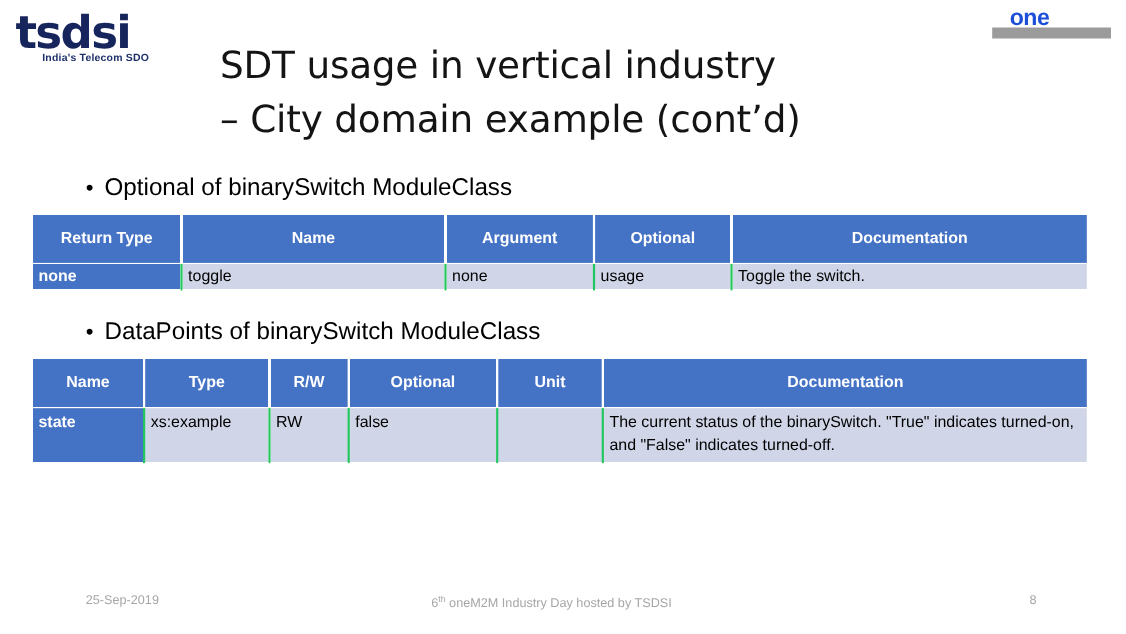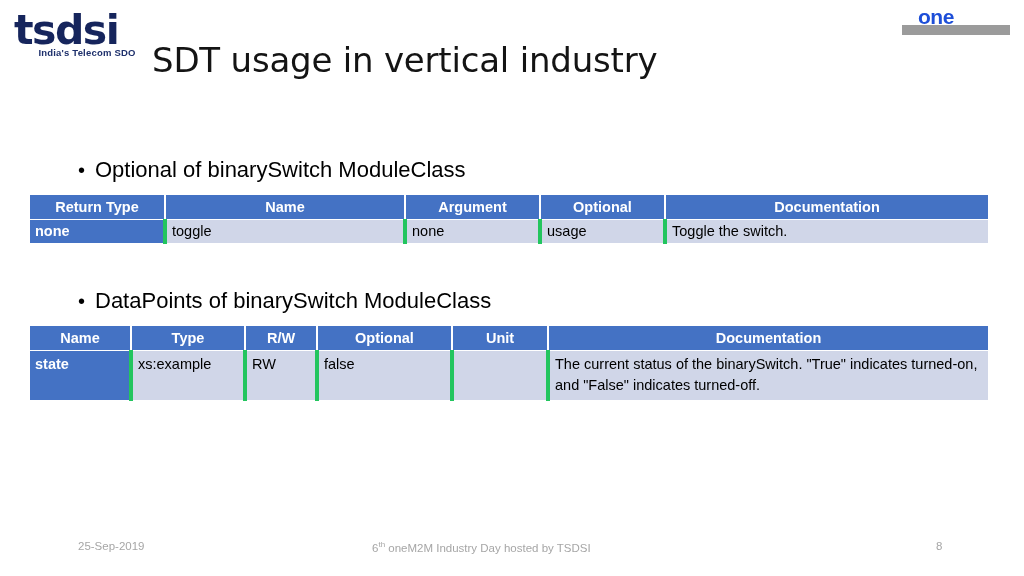--- a/index.html
+++ b/index.html
@@ -89,21 +89,21 @@
     left: 152px;
     top: 36px;
     width: 760px;
     font-family: "DejaVu Sans", sans-serif;
     font-size: 34px;
     font-weight: normal;
     color: #141414;
     line-height: 49px;
     letter-spacing: -0.2px;
   }
-  #slide-title .tline { display: block; white-space: nowrap; }
+  #slide-title .tline { display: block; white-space: nowrap; margin-left: 48px; }
 
   
   .bullet {
     position: absolute;
     left: 78px;
     font-family: "Liberation Sans", sans-serif;
     font-size: 22px;
     color: #000000;
     white-space: nowrap;
   }
@@ -124,32 +124,32 @@
     font-family: "Liberation Sans", sans-serif;
     font-size: 14.5px;
   }
   table.sdt-table th {
     background: #4472c4;
     color: #ffffff;
     font-weight: bold;
     text-align: center;
     border-right: 2px solid #ffffff;
     border-bottom: 1px solid #ffffff;
-    padding: 3px 4px;
+    padding: 13px 4px;
     height: 18px;
     white-space: nowrap;
     overflow: hidden;
   }
   table.sdt-table th:last-child { border-right: none; }
   table.sdt-table td {
     background: #d0d6e8;
     color: #000000;
     text-align: left;
     vertical-align: top;
-    border-right: 4px solid #22c55e;
+    border-right: 2px solid #22c55e;
     border-bottom: 1px solid #ffffff;
     padding: 3px 5px 4px 5px;
     overflow: hidden;
   }
   table.sdt-table td:last-child { border-right: none; }
   table.sdt-table td.rowhead {
     background: #4472c4;
     color: #ffffff;
     font-weight: bold;
   }
@@ -164,39 +164,40 @@
   .footer-text {
     position: absolute;
     top: 540px;
     font-family: "Liberation Sans", sans-serif;
     font-size: 11.5px;
     color: #a6a6a6;
     white-space: nowrap;
     text-align: center;
   }
   #footer-date { left: 78px; }
-  #footer-center { left: 372px; }
+  #footer-center { left: 392px; }
   #footer-pagenum { left: 936px; }
   #footer-center sup { font-size: 8px; vertical-align: super; }
 </style>
 </head>
 <body>
 
 <div id="tsdsi-logo">
   <div class="tsdsi-word">tsdsi</div>
   <div class="tsdsi-tag">India's Telecom SDO</div>
 </div>
 
 <div id="onem2m-logo">
   <div class="om-grey-bar"></div>
   <div class="om-one">one</div>
 </div>
 
 <div id="slide-title">
   <span class="tline">SDT usage in vertical industry</span>
+  <span class="tline">– City domain example (cont’d)</span>
 </div>
 
 <div class="bullet" id="bullet-actions">
   <span class="dot">•</span><span>Optional of binarySwitch ModuleClass</span>
 </div>
 
 <table class="sdt-table" id="table-actions">
   <colgroup>
     <col style="width:135px">
     <col style="width:240px">

